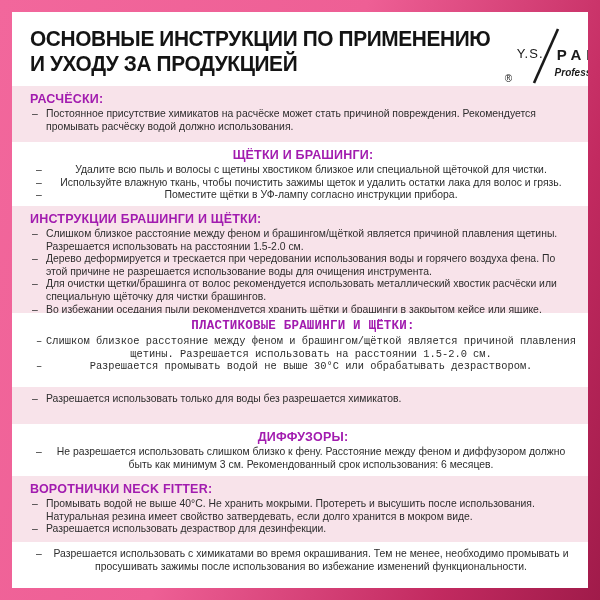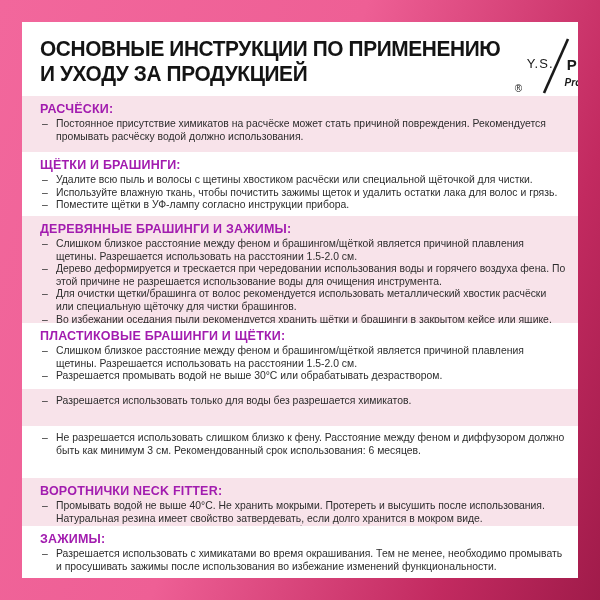--- a/index.html
+++ b/index.html
@@ -1,20 +1,20 @@
 <!DOCTYPE html>
 <html lang="ru"><head>
 <meta charset="utf-8">
 <style>
   html,body{margin:0;padding:0;background:#fff;}
   *{box-sizing:border-box;}
   .frame{
     width:600px;height:600px;
     background:linear-gradient(110deg,#f2679c 0%,#ee5f95 45%,#c22a60 80%,#a01b4a 100%);
-    padding:22px;
+    padding:12px;
     font-family:"Liberation Sans","DejaVu Sans",sans-serif;
   }
   .page{
     width:100%;height:100%;
     background:#ffffff;
     display:flex;flex-direction:column;
     overflow:hidden;
   }
   
   .header{
@@ -55,21 +55,21 @@
     position:absolute;left:0px;top:44px;
     font-size:10px;
   }
   
   .section{
     flex:none;
     padding:6px 12px 0 18px;
     overflow:hidden;
   }
   .section.pink{background:#f8e3ea;}
-  .section.white{background:#ffffff;}
+  .section.white{background:#ffffff;text-align:center;}
   .sec-heading{
     color:#a21caf;
     font-weight:bold;
     font-size:12.5px;
     line-height:14px;
     margin:0 0 2px 0;
     letter-spacing:0.2px;
   }
   .bullet{
     display:flex;
@@ -79,24 +79,24 @@
   }
   .bullet .dash{
     flex:none;width:16px;
     padding-left:2px;
   }
   .bullet .btext{flex:1;}
   
   .s1{height:56px;}
   .s2{height:64px;}
   .s3{height:107px;}
-  .s4{height:66px;}
+  .s4{height:74px;font-family:Liberation Mono, monospace;}
   .s5{height:37px;}
   .s6{height:52px;}
-  .s7{height:48px;}
+  .s7{height:66px;}
   .s8{flex:1;}
 </style>
 </head>
 <body>
 
 <div class="frame">
   <div class="page">
 
     <div class="header">
       <div class="title">
@@ -121,34 +121,34 @@
       <div class="bullet">
         <span class="dash">–</span>
         <span class="btext">Постоянное присутствие химикатов на расчёске может стать причиной повреждения. Рекомендуется промывать расчёску водой должно использования.</span>
       </div>
     </div>
 
     <div class="section white s2">
       <div class="sec-heading">ЩЁТКИ И БРАШИНГИ:</div>
       <div class="bullet">
         <span class="dash">–</span>
-        <span class="btext">Удалите всю пыль и волосы с щетины хвостиком расчёски или специальной щёточкой для чистки.</span>
+        <span class="btext">Удалите всю пыль и волосы с щетины хвостиком близкое или специальной щёточкой для чистки.</span>
       </div>
       <div class="bullet">
         <span class="dash">–</span>
         <span class="btext">Используйте влажную ткань, чтобы почистить зажимы щеток и удалить остатки лака для волос и грязь.</span>
       </div>
       <div class="bullet">
         <span class="dash">–</span>
         <span class="btext">Поместите щётки в УФ-лампу согласно инструкции прибора.</span>
       </div>
     </div>
 
     <div class="section pink s3">
-      <div class="sec-heading">ДЕРЕВЯННЫЕ БРАШИНГИ И ЗАЖИМЫ:</div>
+      <div class="sec-heading">ИНСТРУКЦИИ БРАШИНГИ И ЩЁТКИ:</div>
       <div class="bullet">
         <span class="dash">–</span>
         <span class="btext">Слишком близкое расстояние между феном и брашингом/щёткой является причиной плавления щетины. Разрешается использовать на расстоянии 1.5-2.0 см.</span>
       </div>
       <div class="bullet">
         <span class="dash">–</span>
         <span class="btext">Дерево деформируется и трескается при чередовании использования воды и горячего воздуха фена. По этой причине не разрешается использование воды для очищения инструмента.</span>
       </div>
       <div class="bullet">
         <span class="dash">–</span>
@@ -173,40 +173,40 @@
     </div>
 
     <div class="section pink s5">
       <div class="bullet">
         <span class="dash">–</span>
         <span class="btext">Разрешается использовать только для воды без разрешается химикатов.</span>
       </div>
     </div>
 
     <div class="section white s6">
+      <div class="sec-heading">ДИФФУЗОРЫ:</div>
       <div class="bullet">
         <span class="dash">–</span>
         <span class="btext">Не разрешается использовать слишком близко к фену. Расстояние между феном и диффузором должно быть как минимум 3 см. Рекомендованный срок использования: 6 месяцев.</span>
       </div>
     </div>
 
     <div class="section pink s7">
       <div class="sec-heading">ВОРОТНИЧКИ NECK FITTER:</div>
       <div class="bullet">
         <span class="dash">–</span>
         <span class="btext">Промывать водой не выше 40°C. Не хранить мокрыми. Протереть и высушить после использования. Натуральная резина имеет свойство затвердевать, если долго хранится в мокром виде.</span>
       </div>
       <div class="bullet">
         <span class="dash">–</span>
         <span class="btext">Разрешается использовать дезраствор для дезинфекции.</span>
       </div>
     </div>
 
     <div class="section white s8">
-      <div class="sec-heading">ЗАЖИМЫ:</div>
       <div class="bullet">
         <span class="dash">–</span>
         <span class="btext">Разрешается использовать с химикатами во время окрашивания. Тем не менее, необходимо промывать и просушивать зажимы после использования во избежание изменений функциональности.</span>
       </div>
     </div>
 
   </div>
 </div>
 
 </body></html>

